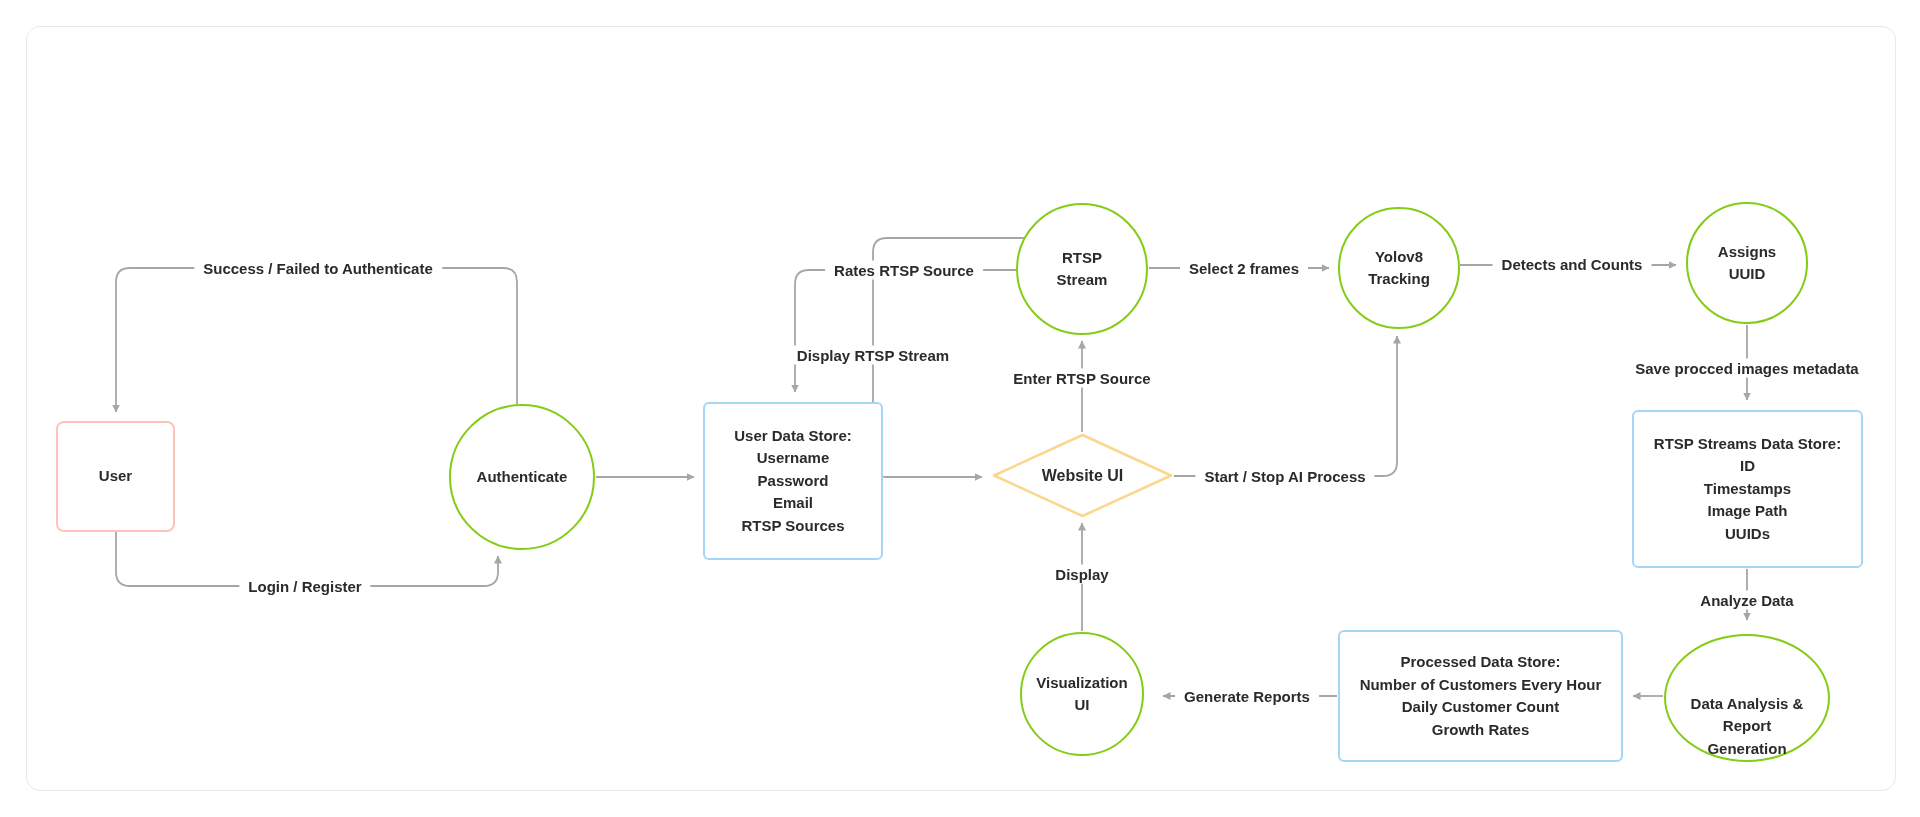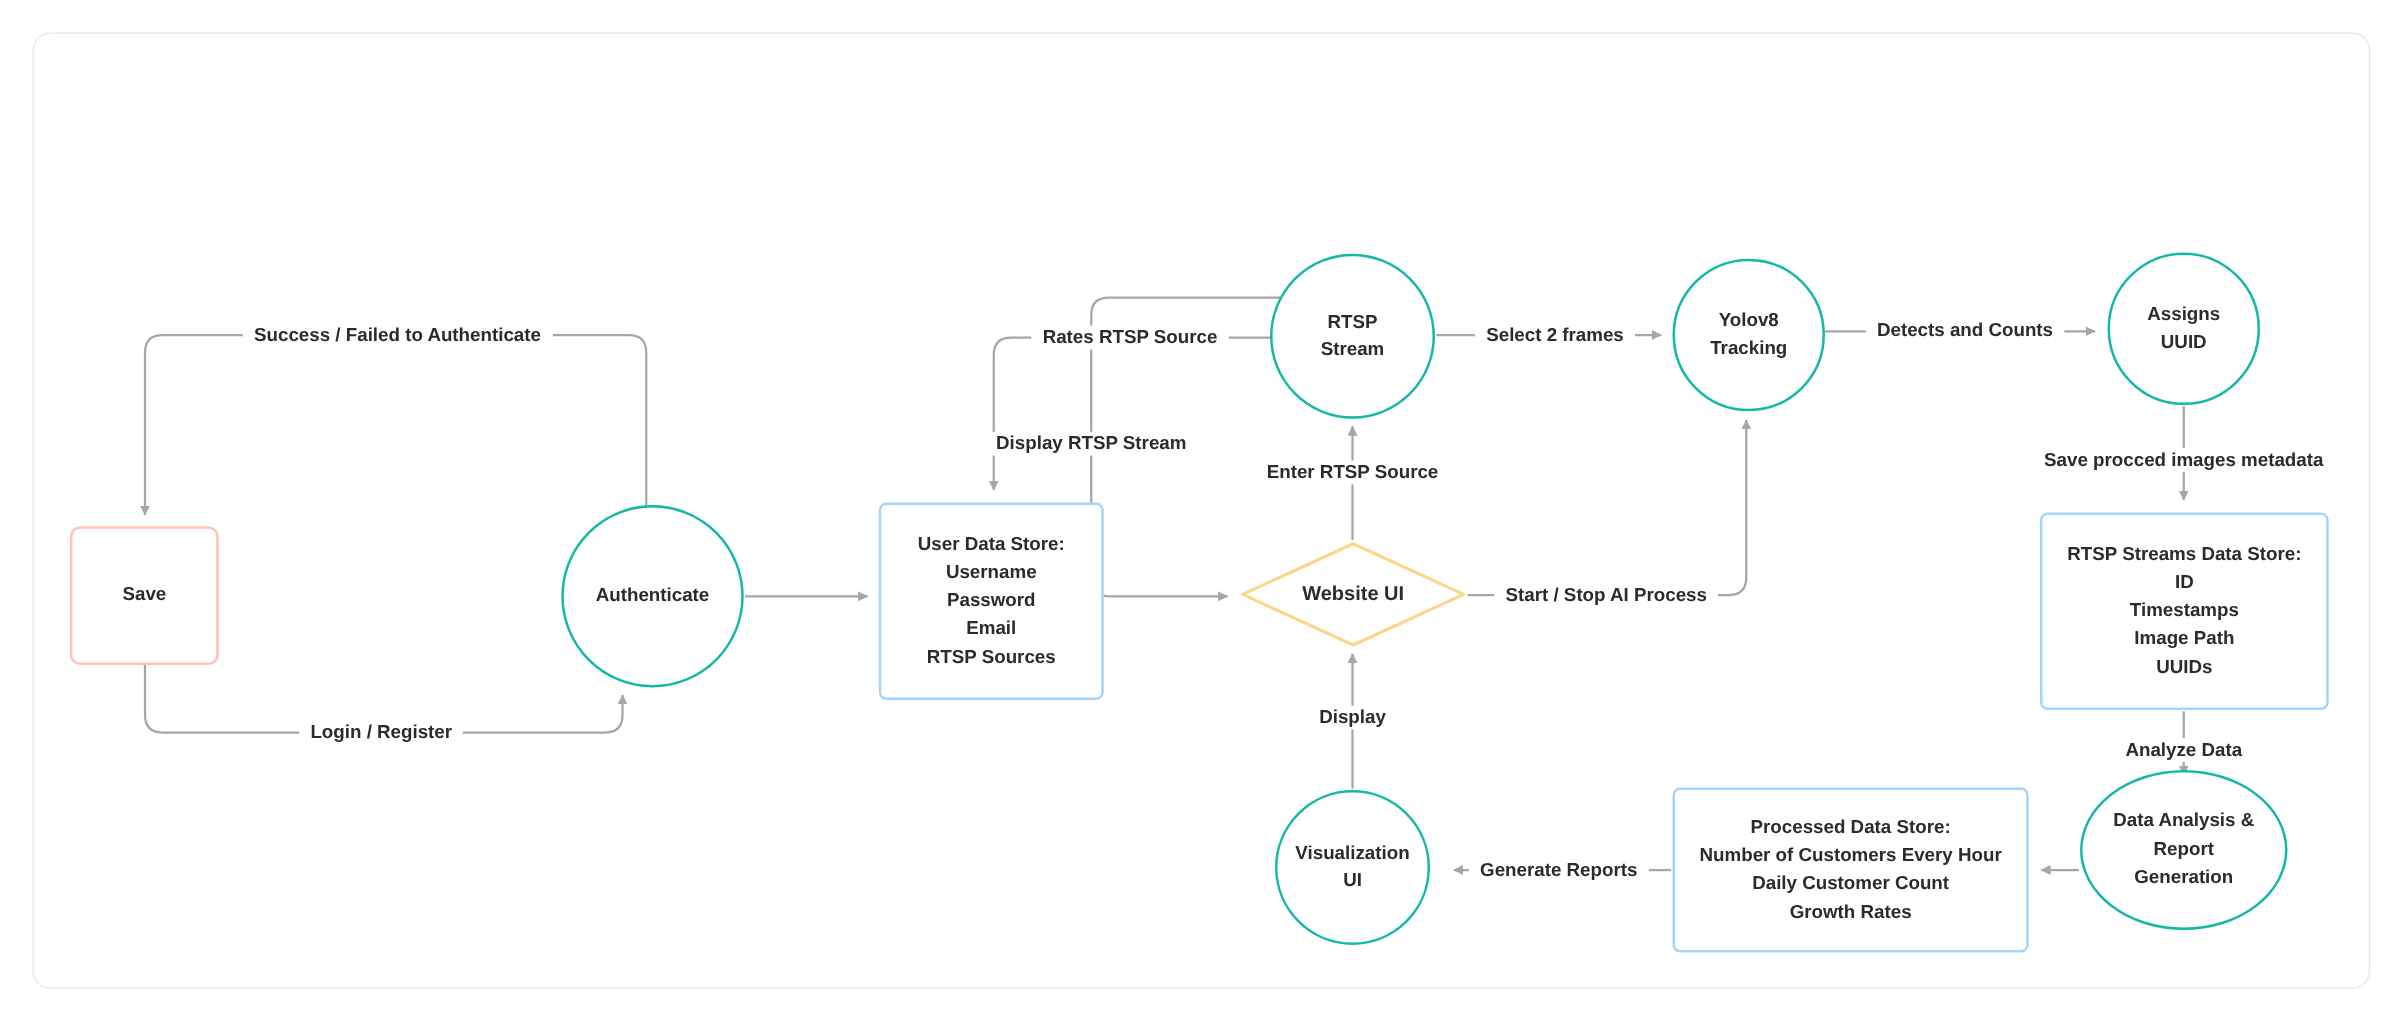--- a/index.html
+++ b/index.html
@@ -8,21 +8,21 @@
   .canvas{position:absolute;inset:0;}
   .card{position:absolute;left:26px;top:26px;width:1868px;height:763px;
         background:#ffffff;border:1px solid #e8e8e8;border-radius:14px;}
   .title{position:absolute;left:57px;top:46px;font-size:40px;font-weight:800;
          letter-spacing:-0.6px;color:#161616;white-space:nowrap;}
   svg.wires{position:absolute;left:0;top:0;width:1920px;height:817px;}
   .node{position:absolute;display:flex;flex-direction:column;align-items:center;
         justify-content:center;text-align:center;background:#ffffff;
         font-weight:700;font-size:15px;line-height:1.5;color:#2b2b2b;box-sizing:border-box;}
   .ext   {border:2px solid #ffc3ba;border-radius:8px;}
-  .proc  {border:2px solid #14b8a6;border-radius:50%;}
+  .proc  {border:2px solid #84cc16;border-radius:50%;}
   .store {border:2.5px solid #a5d5f7;border-radius:6px;}
   .diamond-wrap{background:transparent;border:none;}
   .diamond-wrap svg{position:absolute;left:0;top:0;}
   .diamond-label{position:relative;z-index:2;font-weight:700;font-size:16px;}
   .elabel{position:absolute;transform:translate(-50%,-50%);background:#ffffff;
           padding:1px 9px;font-size:15px;font-weight:700;white-space:nowrap;
           color:#2b2b2b;z-index:3;}
 </style>
 </head>
 <body>
@@ -62,21 +62,21 @@
   <div class="elabel" style="left:1082px;top:378px">Enter RTSP Source</div>
   <div class="elabel" style="left:1244px;top:268px">Select  2 frames</div>
   <div class="elabel" style="left:1572px;top:264px">Detects and Counts</div>
   <div class="elabel" style="left:1747px;top:368px">Save procced images metadata</div>
   <div class="elabel" style="left:1285px;top:476px">Start / Stop AI Process</div>
   <div class="elabel" style="left:1747px;top:600px">Analyze Data</div>
   <div class="elabel" style="left:1082px;top:574px">Display</div>
   <div class="elabel" style="left:1247px;top:696px">Generate Reports</div>
 
   <div class="node ext" style="left:56px;top:421px;width:119px;height:111px;">
-    <div>Save</div>
+    <div>User</div>
   </div>
 
   <div class="node proc" style="left:449px;top:404px;width:146px;height:146px;">
     <div>Authenticate</div>
   </div>
 
   <div class="node store" style="left:703px;top:402px;width:180px;height:158px;">
     <div>User Data Store:</div>
     <div>Username</div>
     <div>Password</div>
@@ -107,21 +107,21 @@
   </div>
 
   <div class="node store" style="left:1632px;top:410px;width:231px;height:158px;">
     <div>RTSP Streams Data Store:</div>
     <div>ID</div>
     <div>Timestamps</div>
     <div>Image Path</div>
     <div>UUIDs</div>
   </div>
 
-  <div class="node proc" style="left:1664px;top:616px;width:166px;height:128px;">
+  <div class="node proc" style="left:1664px;top:634px;width:166px;height:128px;justify-content:flex-end;">
     <div>Data Analysis &amp;</div>
     <div>Report</div>
     <div>Generation</div>
   </div>
 
   <div class="node store" style="left:1338px;top:630px;width:285px;height:132px;">
     <div>Processed Data Store:</div>
     <div>Number of Customers Every Hour</div>
     <div>Daily Customer Count</div>
     <div>Growth Rates</div>

